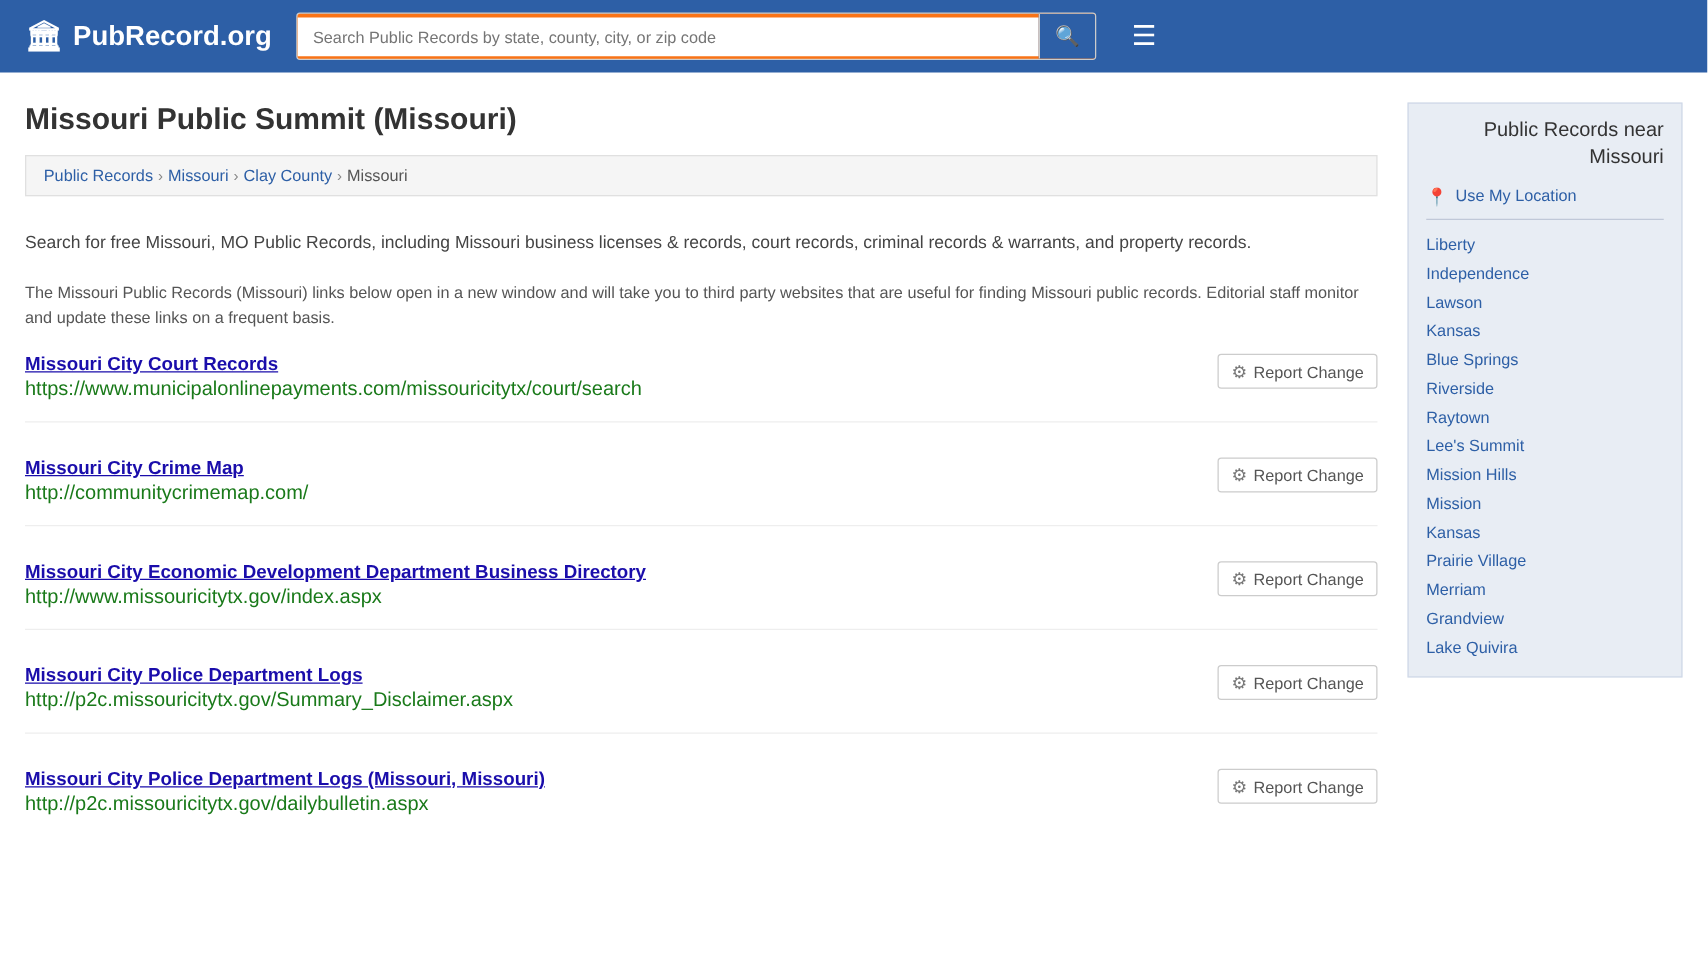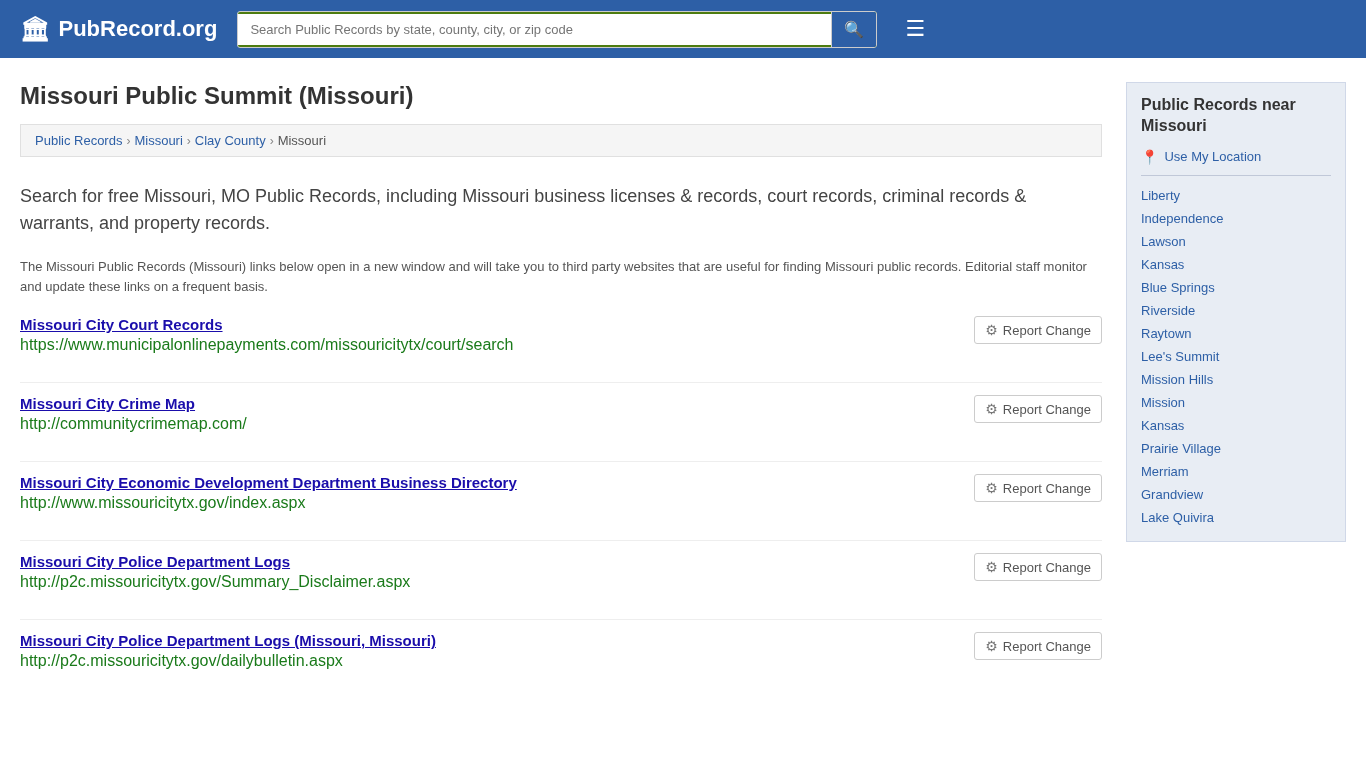--- a/index.html
+++ b/index.html
@@ -26,21 +26,21 @@
     }
     .logo-icon {
       font-size: 24px;
     }
     .search-bar {
       flex: 1;
       max-width: 640px;
       display: flex;
       align-items: center;
       border: 1px solid #ccc;
-      background: #4d7c0f;
+      background: #f97316;
       border-radius: 3px;
       overflow: hidden;
     }
     .search-input {
       flex: 1;
       border: none;
       outline: none;
       padding: 8px 12px;
       font-size: 13px;
       color: #555;
@@ -102,21 +102,21 @@
       flex-wrap: wrap;
     }
     .breadcrumb a {
       color: #2d5fa6;
       text-decoration: none;
     }
     .breadcrumb-sep { color: #888; font-size: 12px; }
 
     
     .description {
-      font-size: 18px;
+      font-size: 14px;
       color: #444;
       line-height: 1.5;
       margin-bottom: 20px;
       margin-top: 26px;
     }
 
     
     .section-header {
       background: #e8edf4;
       border: 1px solid #d0d8e8;
@@ -130,22 +130,22 @@
     
     .db-description {
       font-size: 13px;
       color: #555;
       line-height: 1.5;
       margin-bottom: 20px;
     }
 
     
     .record-item {
-      margin-bottom: 12px;
-      padding-bottom: 28px;
+      margin-bottom: 28px;
+      padding-bottom: 16px;
       border-bottom: 1px solid #eee;
     }
     .record-item:last-child {
       border-bottom: none;
     }
     .record-row {
       display: flex;
       align-items: flex-start;
       justify-content: space-between;
       gap: 12px;
@@ -184,24 +184,25 @@
 
     
     .sidebar-box {
       background: #e8edf4;
       border: 1px solid #d0d8e8;
       padding: 12px 14px;
       margin-bottom: 0;
     }
     .sidebar-title {
       font-size: 16px;
-      font-weight: bold;
+      font-weight: normal;
       color: #333;
       margin-bottom: 12px;
       line-height: 1.3;
+      text-align: right;
     }
     .use-location {
       display: flex;
       align-items: center;
       gap: 6px;
       color: #2d5fa6;
       font-size: 13px;
       cursor: pointer;
       margin-bottom: 10px;
       text-decoration: none;

